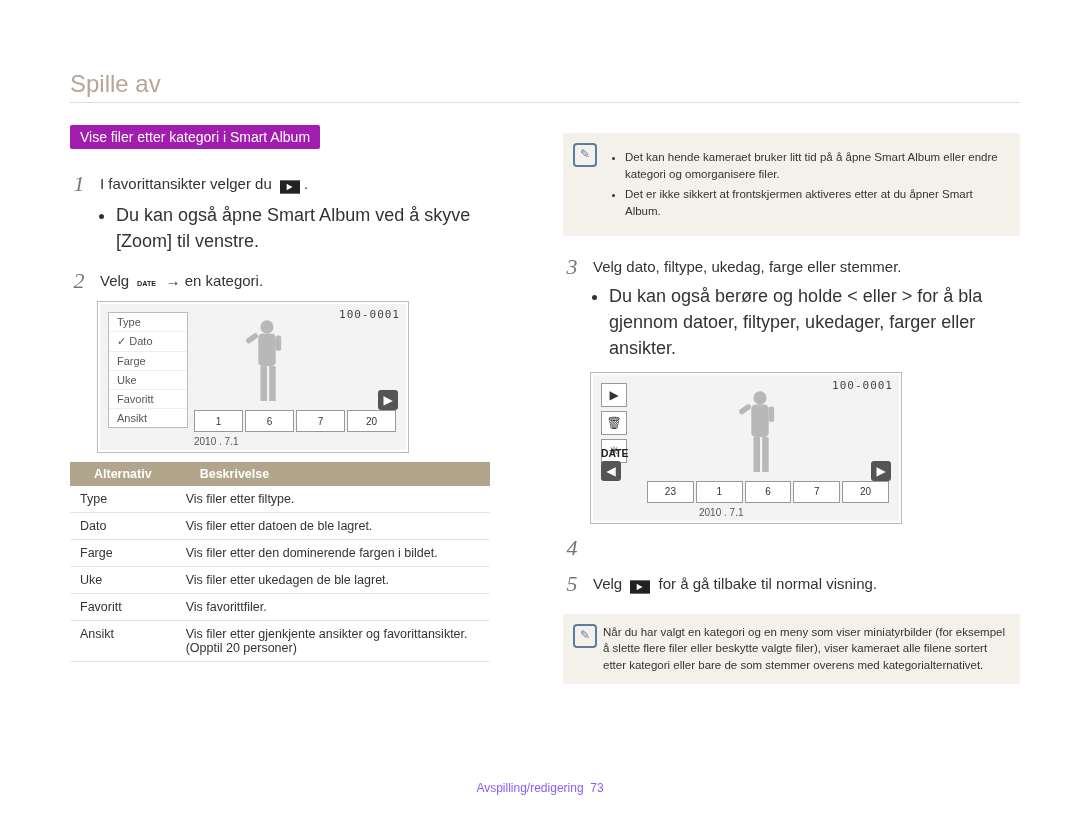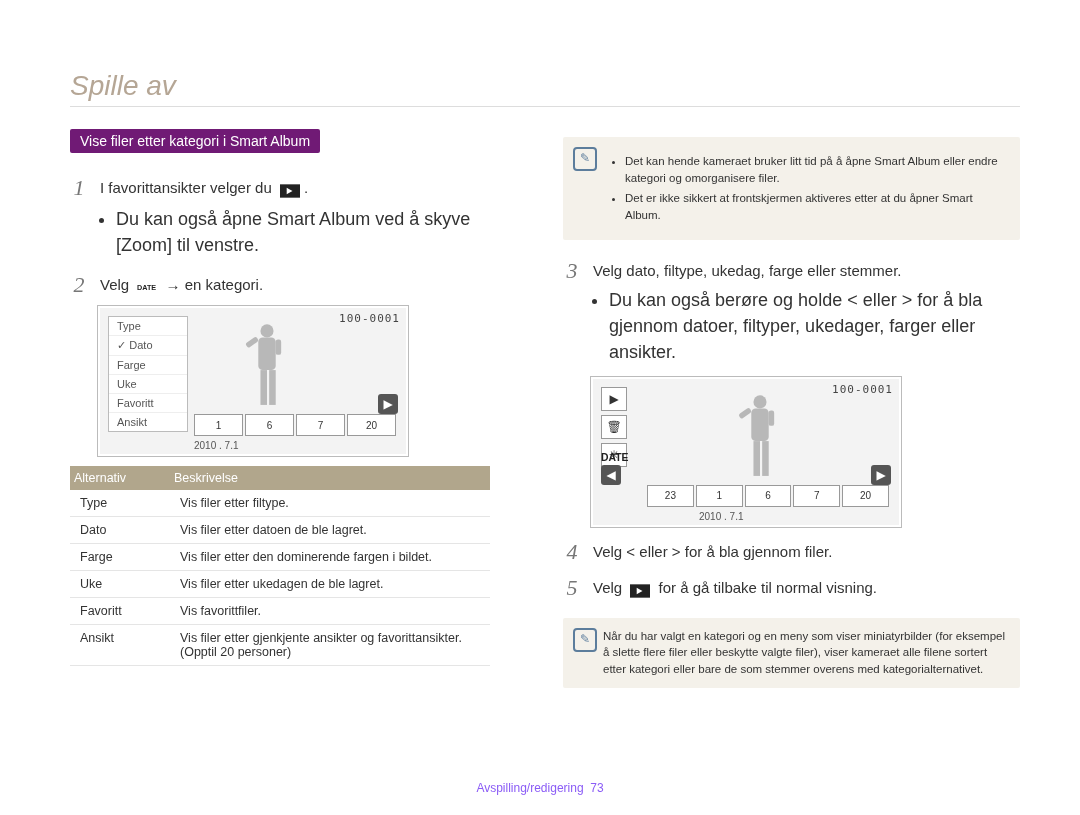--- a/index.html
+++ b/index.html
@@ -9,37 +9,36 @@
     background: #fff;
     color: #333;
     font-size: 13px;
     width: 1080px;
     height: 815px;
     box-sizing: border-box;
     padding: 70px 60px 0 70px;
   }
   .page-title {
     color: #b5a695;
-    font-size: 28px;
+    font-size: 24px;
     border-bottom: 1px solid #ddd;
     padding-bottom: 4px;
     margin-bottom: 22px;
-    font-style: italic;
   }
   .columns {
     display: flex;
     gap: 36px;
   }
   .col {
     flex: 1;
     min-width: 0;
   }
   .section-heading {
     display: inline-block;
-    background: #701a75;
+    background: #a21caf;
     color: #fff;
     padding: 4px 10px;
     border-radius: 2px;
     font-size: 14px;
     margin-bottom: 10px;
   }
   .intro {
     margin: 6px 0 16px 0;
     line-height: 1.45;
   }
@@ -186,23 +185,23 @@
   }
   table.opts {
     border-collapse: collapse;
     width: 420px;
     margin-top: 10px;
     font-size: 12.5px;
   }
   table.opts th {
     background: #b1a68c;
     color: #fff;
-    font-weight: normal;
+    font-weight: bold;
     text-align: left;
-    padding: 5px 4px;
+    padding: 5px 24px;
   }
   table.opts td {
     border-bottom: 1px solid #e5e5e5;
     padding: 6px 10px;
     vertical-align: top;
   }
   table.opts td:first-child { width: 80px; }
   .notebox {
     background: #f4f1ea;
     padding: 10px 12px 10px 40px;
@@ -385,23 +384,20 @@
         <div class="cell">1</div>
         <div class="cell">6</div>
         <div class="cell">7</div>
         <div class="cell">20</div>
       </div>
       <div class="dateline">2010 . 7.1</div>
     </div>
 
     <div class="step">
       <div class="step-num">4</div>
-      <div class="step-body">
-        <span>Velg &lt; eller &gt; for å bla gjennom ﬁler.</span>
-      </div>
     </div>
 
     <div class="step">
       <div class="step-num">5</div>
       <div class="step-body">
         <span>Velg </span>
         <span class="icon">
           <svg class="icon" viewBox="0 0 24 16">
               <rect x="0" y="0" width="24" height="16" fill="#222"></rect>
               <polygon points="8,4 8,12 15,8" fill="#fff"></polygon>

